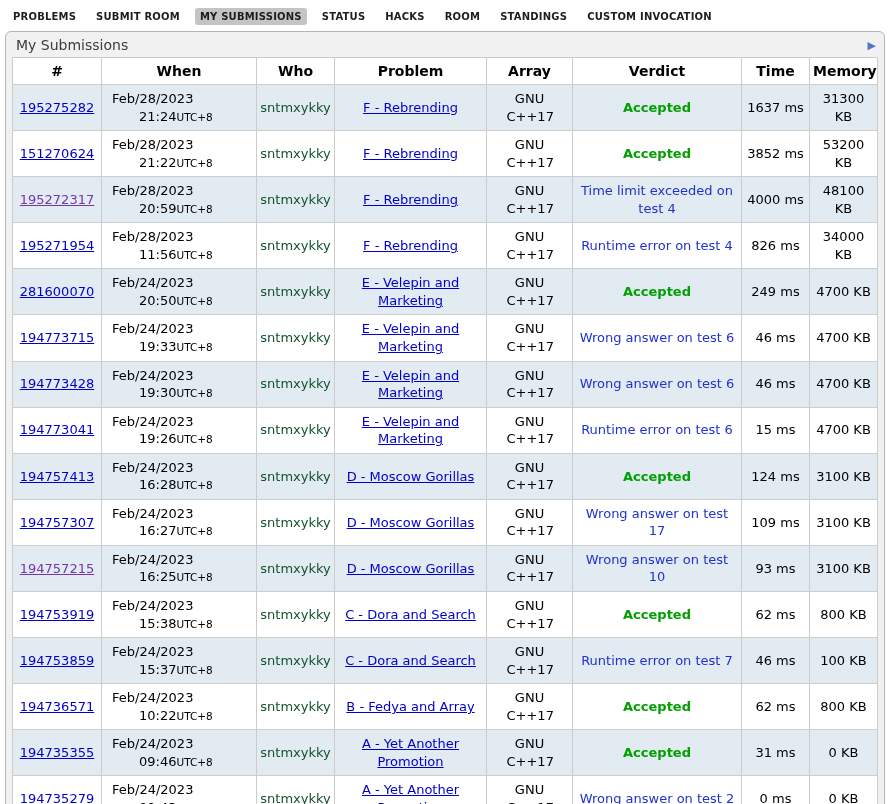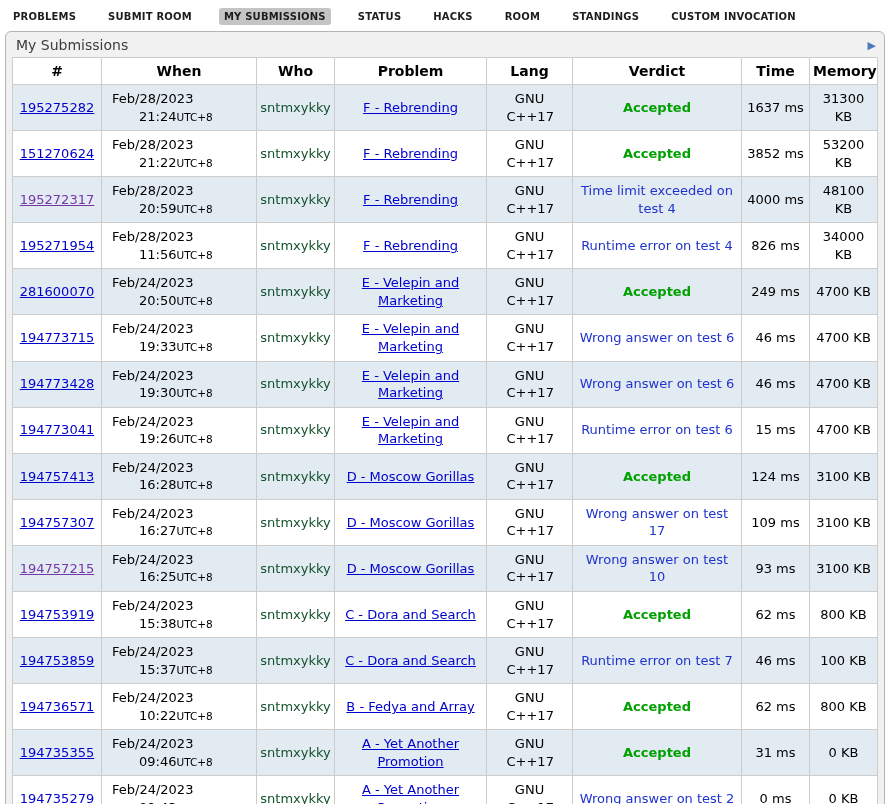--- a/index.html
+++ b/index.html
@@ -9,21 +9,21 @@
     height: 804px;
     background: #ffffff;
     font-family: "DejaVu Sans", "Liberation Sans", sans-serif;
     overflow: hidden;
   }
 
   
   .contest-nav {
     display: flex;
     align-items: center;
-    gap: 22px;
+    gap: 10px;
     padding: 8px 8px 4px 8px;
   }
   .contest-nav a {
     font-size: 10px;
     font-weight: bold;
     letter-spacing: 0.2px;
     color: #1d1d1d;
     text-decoration: none;
     padding: 3px 5px;
     border-radius: 3px;
@@ -147,21 +147,21 @@
         <col style="width:169px">
         <col style="width:68px">
         <col style="width:68px">
     </colgroup>
     <thead>
       <tr>
         <th>#</th>
         <th>When</th>
         <th>Who</th>
         <th>Problem</th>
-        <th>Lang</th>
+        <th>Array</th>
         <th>Verdict</th>
         <th>Time</th>
         <th>Memory</th>
       </tr>
     </thead>
     <tbody>
         <tr class="odd">
     <td>
       <a class="id-link">195275282</a>
     </td>

